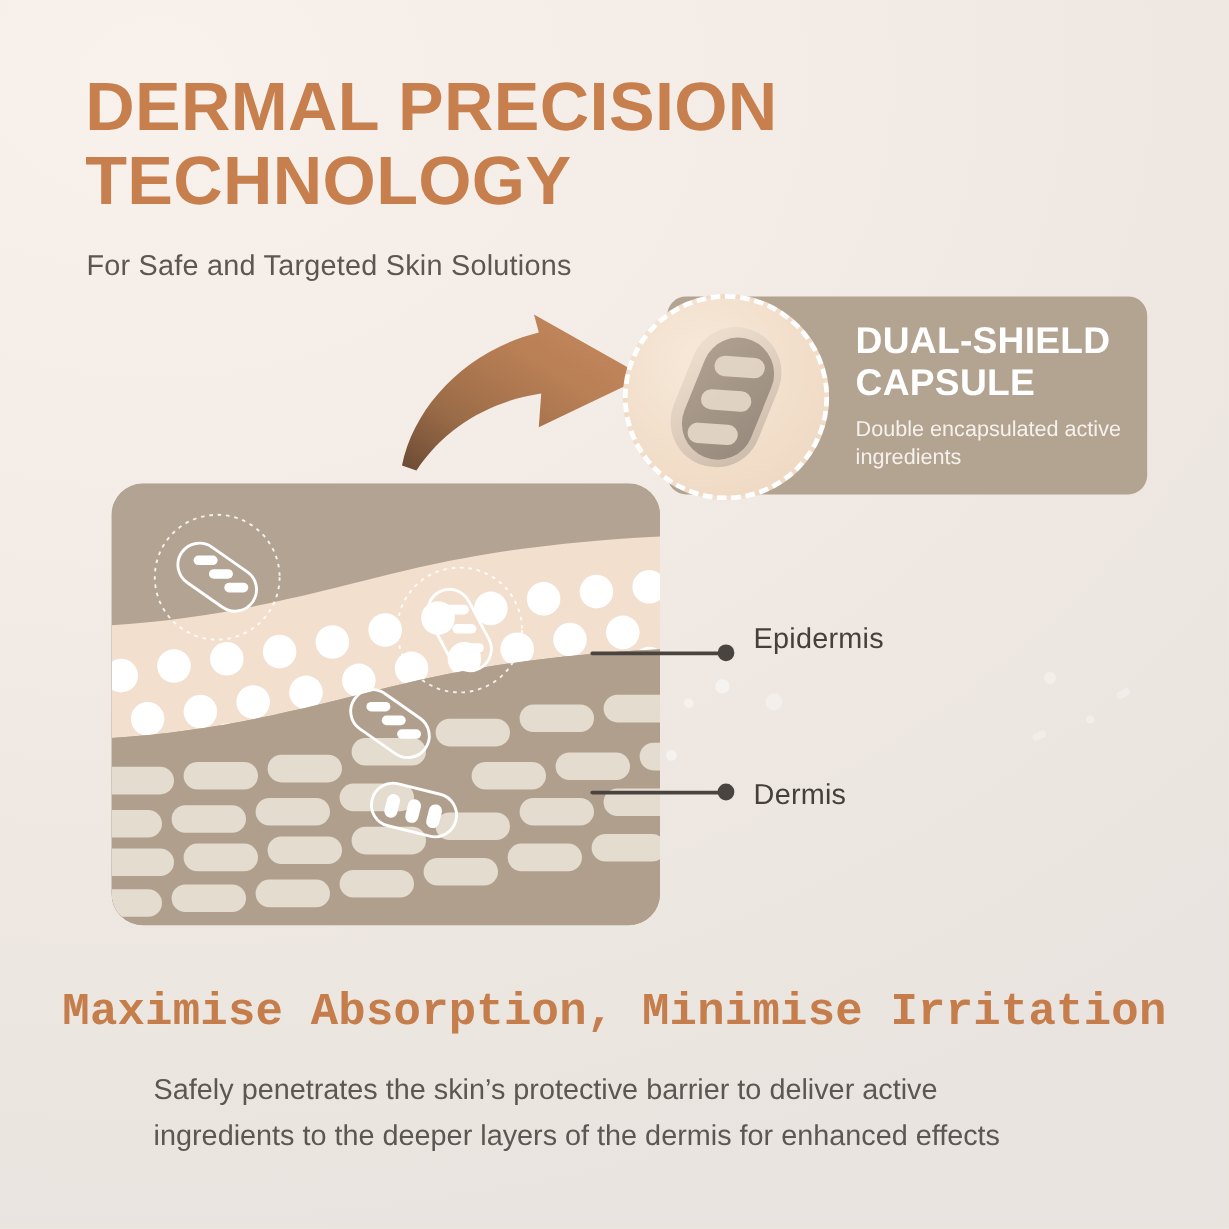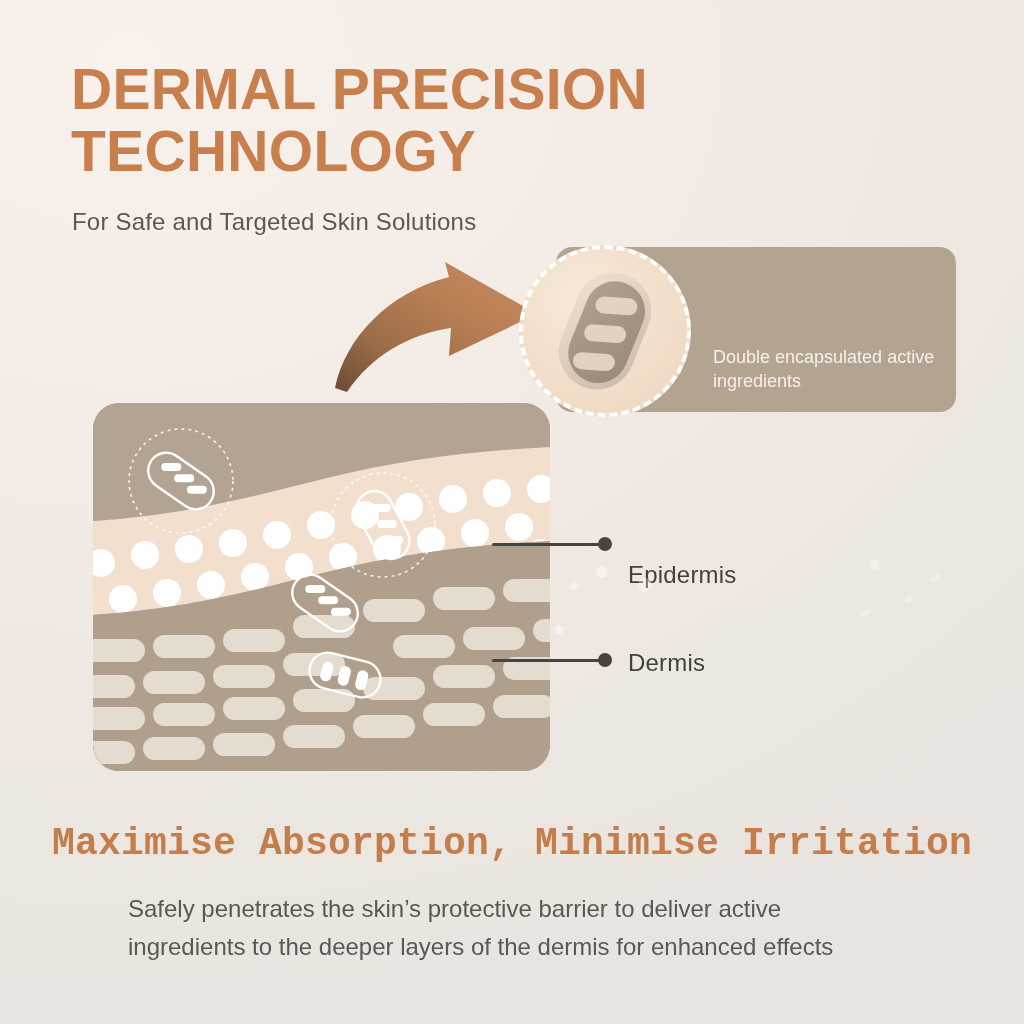--- a/index.html
+++ b/index.html
@@ -117,20 +117,21 @@
         <rect x="54" y="30" width="60" height="105" rx="30" fill="url(#capCore)"></rect>
         <g fill="#e6d8c8" opacity="0.92">
           <rect x="62" y="46" width="42" height="17" rx="8.5" transform="rotate(-18 83 54)"></rect>
           <rect x="62" y="76" width="42" height="17" rx="8.5" transform="rotate(-18 83 84)"></rect>
           <rect x="62" y="106" width="42" height="17" rx="8.5" transform="rotate(-18 83 114)"></rect>
         </g>
       </g>
     </svg>
   </div>
 
+  <div class="callout-title">DUAL-SHIELD CAPSULE</div>
   <div class="callout-sub">Double encapsulated active ingredients</div>
 
   <div class="panel">
     <svg width="457" height="368" viewBox="0 0 457 368">
       <defs>
         <clipPath id="epiClip">
           <path d="M0,118 C90,112 150,96 230,76 C310,56 380,48 457,44
                    L457,138 C380,142 310,150 230,170 C150,190 90,206 0,212 Z"></path>
         </clipPath>
         <clipPath id="dermClip">
@@ -262,21 +263,21 @@
         <g fill="none" stroke="#ffffff" stroke-width="1.6" stroke-dasharray="3 4" opacity=".85">
           <circle cx="88" cy="78" r="52"></circle>
           <circle cx="290" cy="122" r="52"></circle>
         </g>
       </g>
     </svg>
   </div>
 
   <div class="lead" style="left:492px;top:543px;width:110px;"></div>
   <div class="dot" style="left:598px;top:537px;"></div>
-  <div class="lbl" style="left:628px;top:561px;">Epidermis</div>
+  <div class="lbl" style="left:628px;top:519px;">Epidermis</div>
 
   <div class="lead" style="left:492px;top:659px;width:110px;"></div>
   <div class="dot" style="left:598px;top:653px;"></div>
   <div class="lbl" style="left:628px;top:649px;">Dermis</div>
 
   <div class="sparkle" style="left:596px;top:566px;width:12px;height:12px;opacity:.45;"></div>
   <div class="sparkle" style="left:570px;top:582px;width:8px;height:8px;opacity:.4;"></div>
   <div class="sparkle" style="left:638px;top:578px;width:14px;height:14px;opacity:.3;"></div>
   <div class="sparkle" style="left:555px;top:625px;width:9px;height:9px;opacity:.45;"></div>
   <div class="sparkle" style="left:870px;top:560px;width:10px;height:10px;opacity:.35;"></div>

